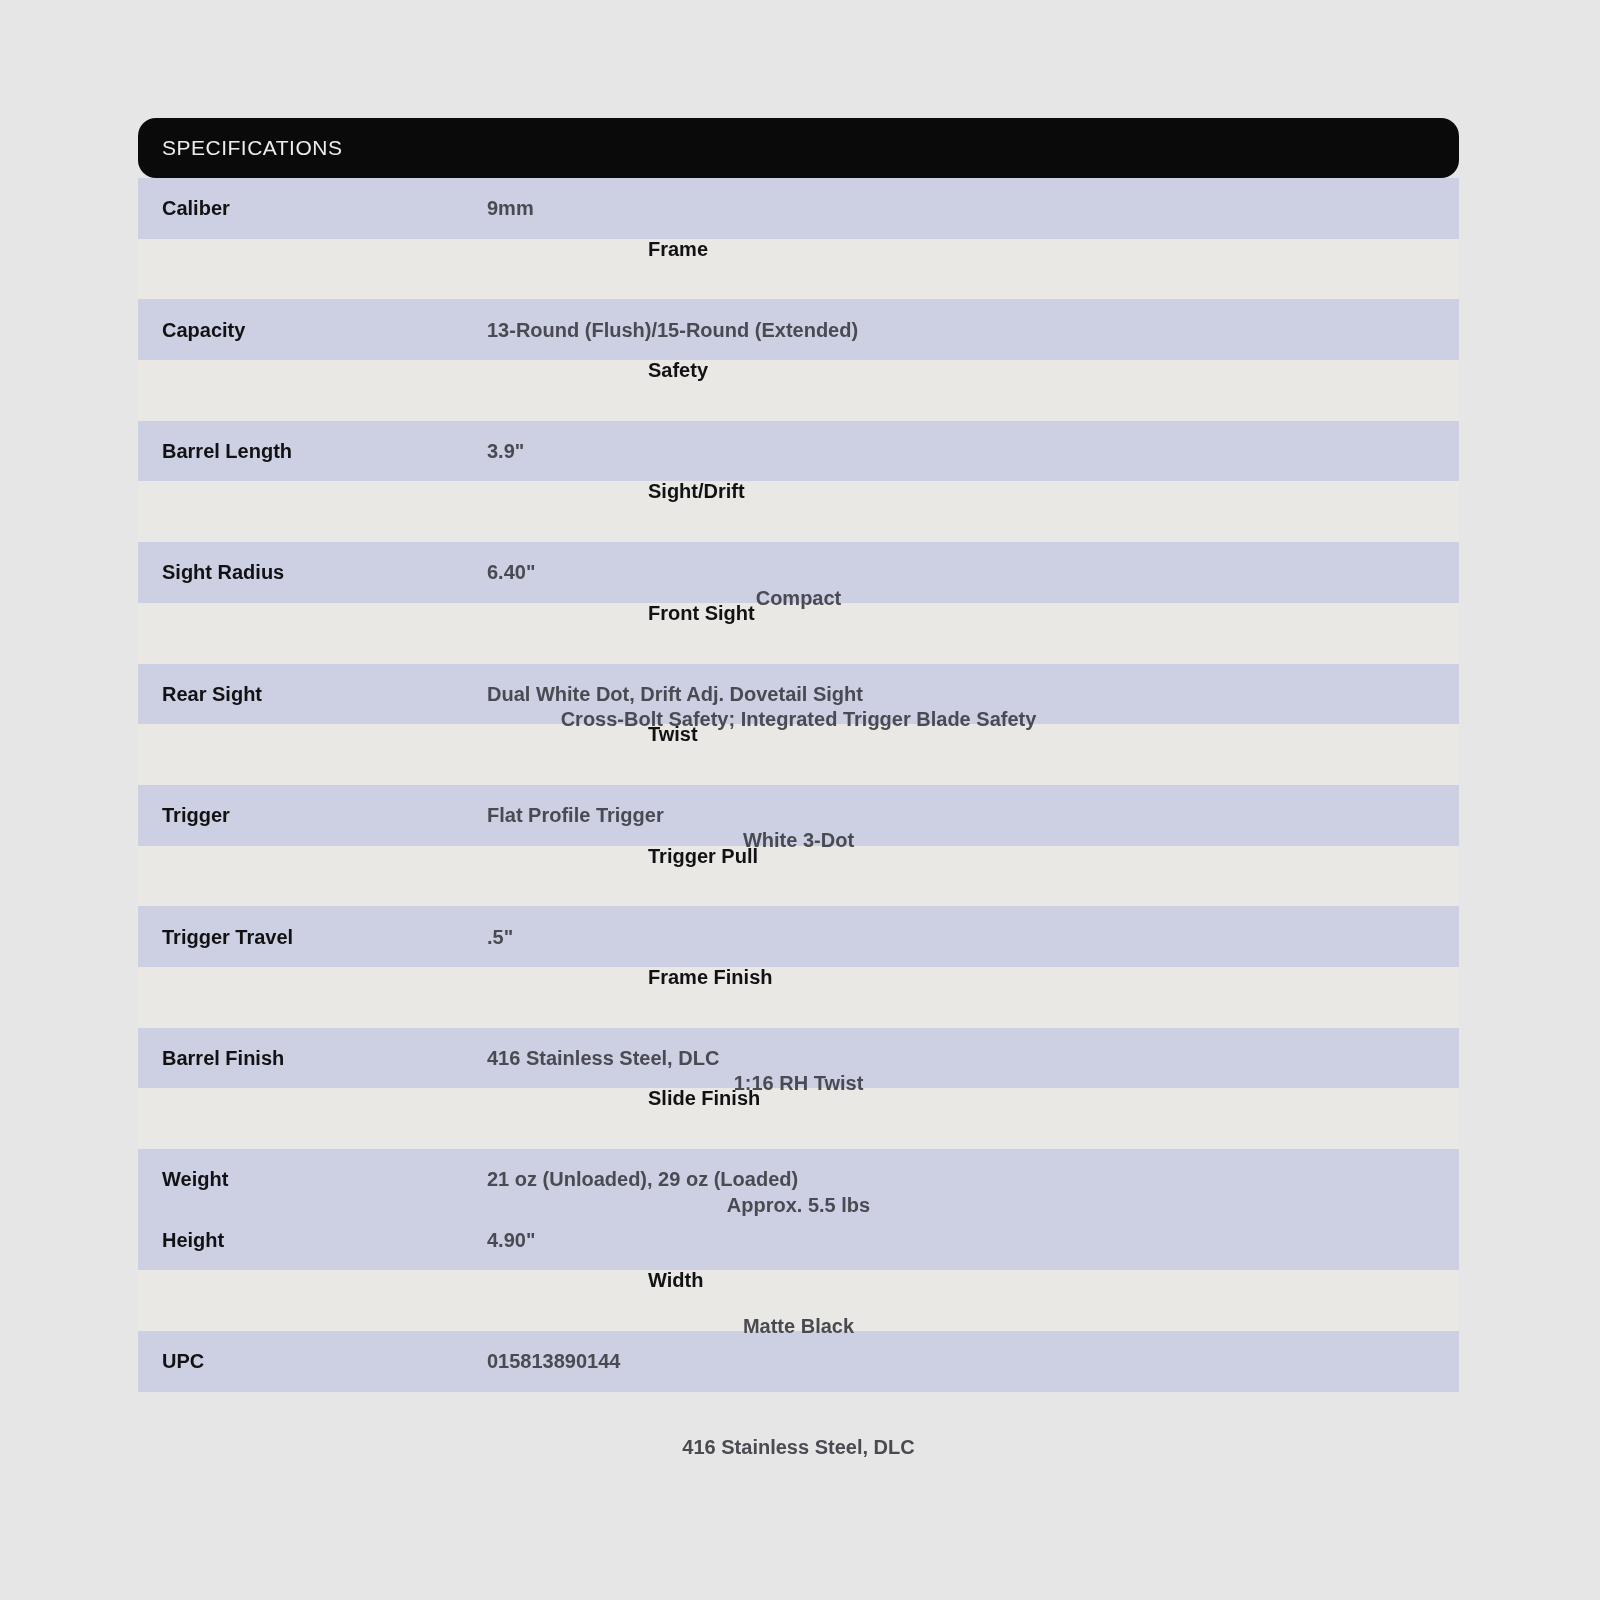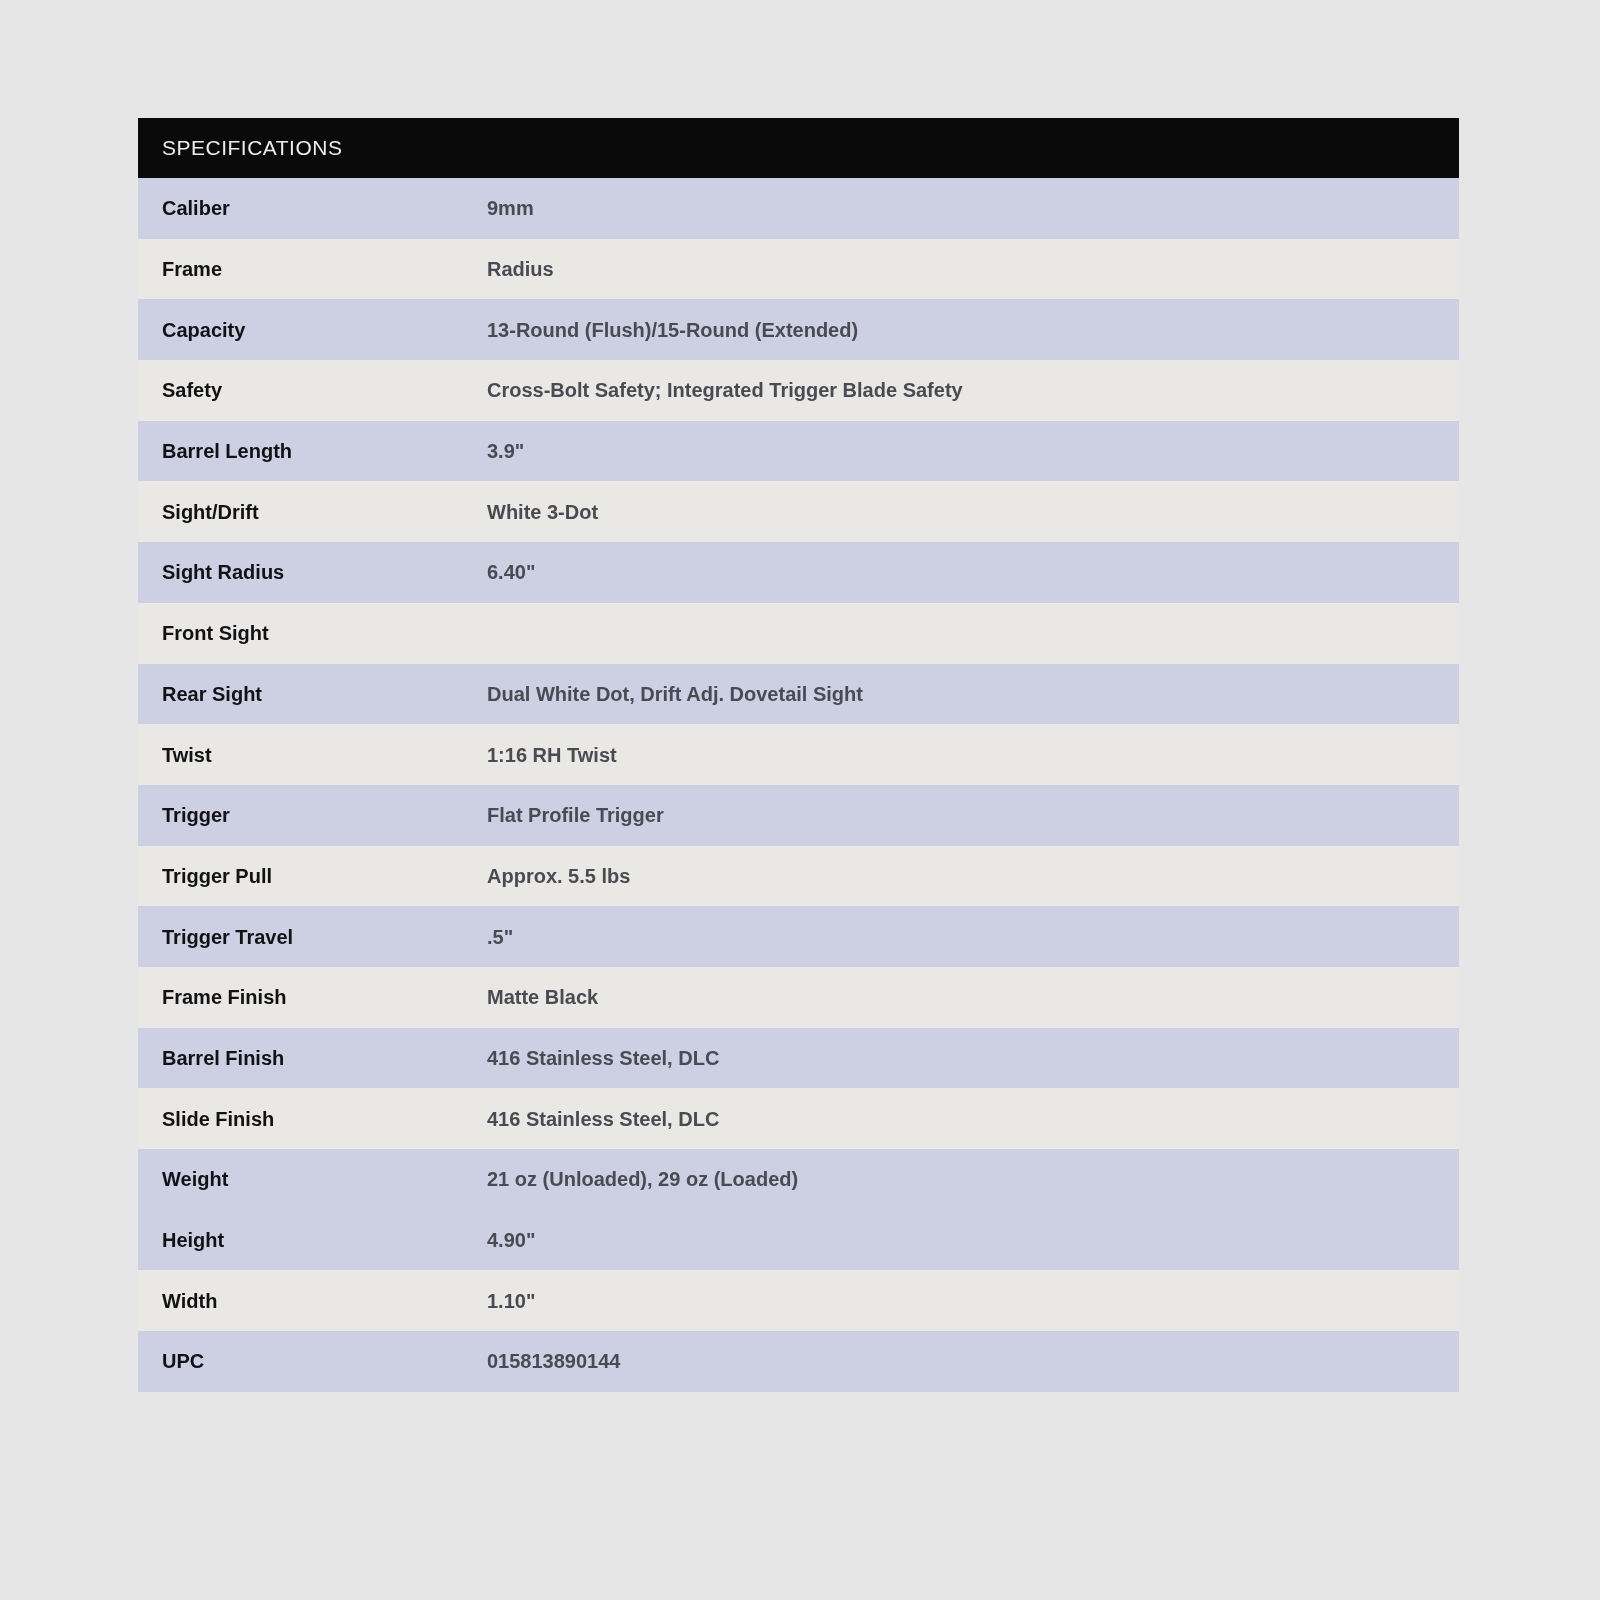--- a/index.html
+++ b/index.html
@@ -15,20 +15,21 @@
     left:138px;top:118px;
     width:1321px;
   }
   .spec-header{
     height:60px;
     background:var(--header-bg,#0a0a0a);
     display:flex;
     align-items:center;
     padding-left:24px;
     box-sizing:border-box;
+    border-radius:18px;
   }
   .spec-header span{
     color:var(--header-fg,#ececec);
     font-size:21px;
     letter-spacing:0.5px;
     font-weight:400;
   }
   .spec-rows{
     background:var(--even-bg,#e9e8e5);
   }
@@ -38,20 +39,21 @@
     display:flex;
     align-items:center;
   }
   .spec-row.odd{
     background:var(--odd-bg,#cdd0e3);
     background-clip:content-box;
     padding:0 0;
   }
   .spec-row.even{
     background:var(--even-bg,#e9e8e5);
+    flex-direction:column;
   }
   .cell{
     white-space:nowrap;
     font-size:20px;
     line-height:1;
   }
   .cell.label{
     width:349px;
     padding-left:24px;
     box-sizing:border-box;
@@ -72,21 +74,21 @@
   <div class="spec-header">
     <span>SPECIFICATIONS</span>
   </div>
   <div class="spec-rows">
       <div class="spec-row odd">
         <div class="cell label">Caliber</div>
         <div class="cell value">9mm</div>
       </div>
       <div class="spec-row even">
         <div class="cell label">Frame</div>
-        <div class="cell value">Radius</div>
+        <div class="cell value">Compact</div>
       </div>
       <div class="spec-row odd">
         <div class="cell label">Capacity</div>
         <div class="cell value">13-Round (Flush)/15-Round (Extended)</div>
       </div>
       <div class="spec-row even">
         <div class="cell label">Safety</div>
         <div class="cell value">Cross-Bolt Safety; Integrated Trigger Blade Safety</div>
       </div>
       <div class="spec-row odd">

